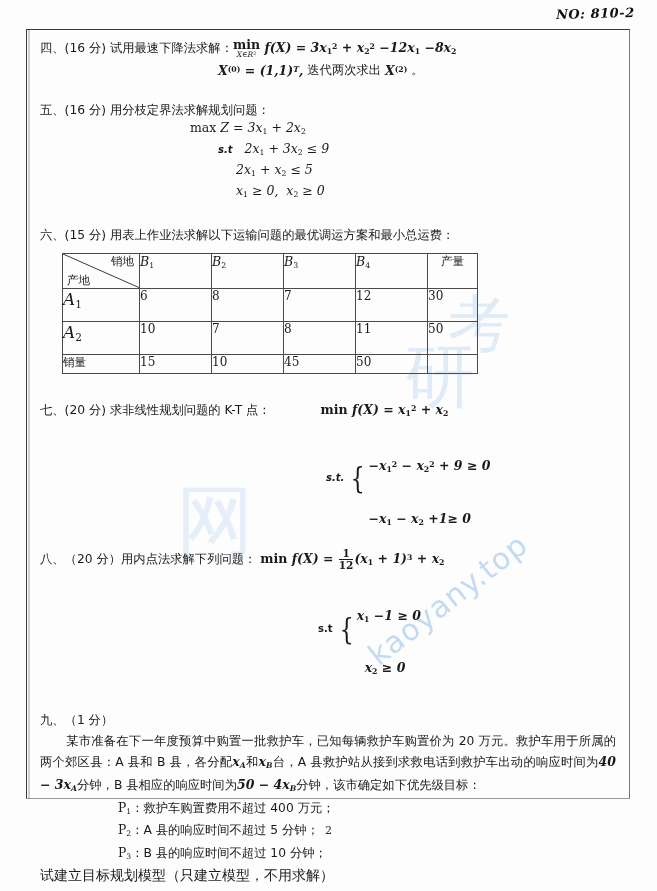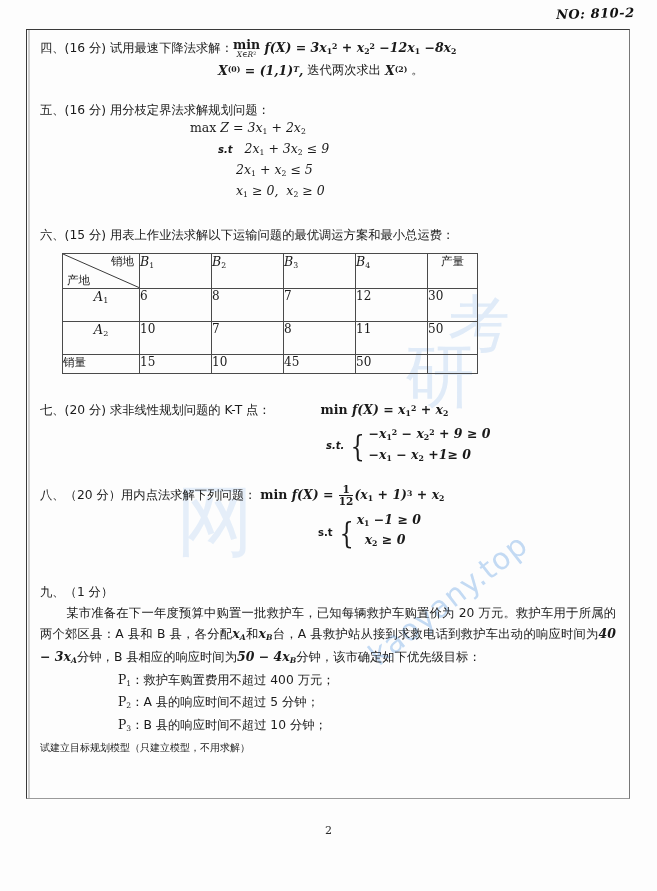--- a/index.html
+++ b/index.html
@@ -79,21 +79,21 @@
   }
   .cjk { font-family: "DejaVu Sans", "Liberation Sans", sans-serif; }
 
   
   .math {
     font-family: "DejaVu Serif", "Liberation Serif", serif;
     font-style: italic;
     font-size: 12.5px;
   }
   .math .op, .math .num { font-style: normal; }
-  .mathb { font-weight: 700; }
+  .mathb { font-weight: 700; margin-top: 32px; }
   sub { font-size: 0.62em; font-style: normal; vertical-align: -0.25em; }
   sup { font-size: 0.62em; font-style: normal; vertical-align: 0.45em; }
 
   .minop {
     display: inline-block;
     text-align: center;
     vertical-align: middle;
     line-height: 1;
     font-style: normal;
     font-weight: 700;
@@ -163,26 +163,25 @@
     position: absolute;
     left: 4px; bottom: 0px;
     font-size: 11.5px;
   }
   .bhead { text-align: left; height: 34px !important; vertical-align: top; padding-top: 3px; }
   .bhead .m { font-family: "DejaVu Serif", serif; font-style: italic; font-size: 12.5px; }
   .outhead { text-align: center; height: 34px !important; vertical-align: bottom; padding-bottom: 1px; font-size: 11.5px; }
 
   .rowlab {
     height: 32px !important;
-    text-align: center;
     vertical-align: top;
     padding-top: 1px;
     font-family: "DejaVu Serif", serif;
     font-style: italic;
-    font-size: 13px;
+    font-size: 17px;
   }
   .cellval {
     height: 32px !important;
     vertical-align: bottom;
     padding-left: 4px;
     padding-bottom: 1px;
     font-size: 12px;
     font-family: "DejaVu Serif", "Liberation Serif", serif;
   }
   .supplyval {
@@ -414,20 +413,20 @@
 
       <div class="goal-line">
         <span class="pk">P<sub>1</sub></span><span>：救护车购置费用不超过 400 万元；</span>
       </div>
       <div class="goal-line">
         <span class="pk">P<sub>2</sub></span><span>：A 县的响应时间不超过 5 分钟；</span>
       </div>
       <div class="goal-line">
         <span class="pk">P<sub>3</sub></span><span>：B 县的响应时间不超过 10 分钟；</span>
       </div>
-      <div class="q-line" style="font-size:10px; line-height:19.5px;">试建立目标规划模型（只建立模型，不用求解）</div>
+      <div class="q-line" style="font-size:14px; line-height:19.5px;">试建立目标规划模型（只建立模型，不用求解）</div>
     </div>
 
   </div>
 
   <div class="page-num">2</div>
 
 </div>
 
 </body></html>

